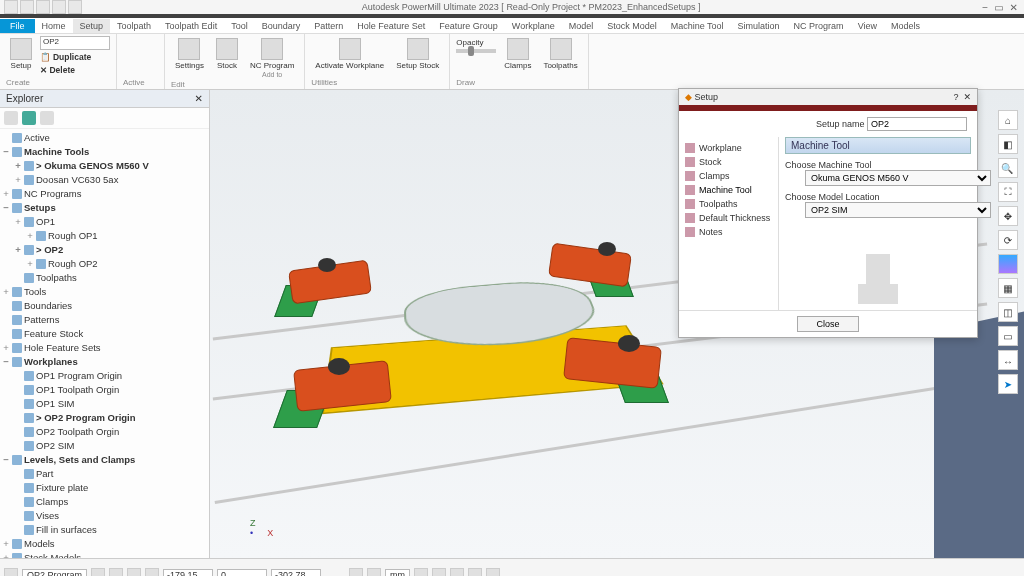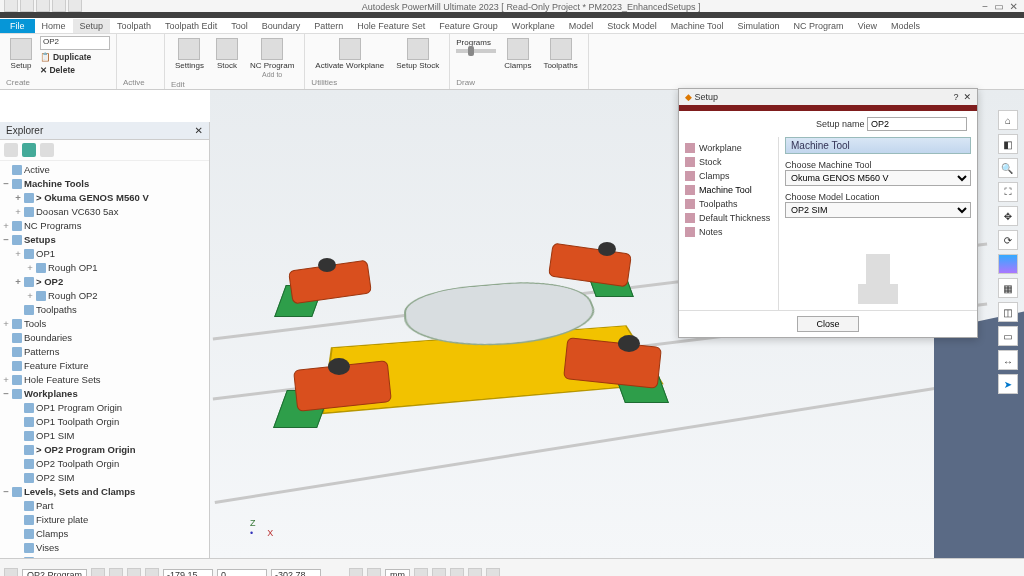--- a/index.html
+++ b/index.html
@@ -1,19 +1,19 @@
 <!DOCTYPE html>
 <html><head>
 <meta charset="utf-8">
 <style>
   * { box-sizing: border-box; margin: 0; padding: 0; font-family: "Segoe UI", Arial, sans-serif; }
   body { width: 1024px; height: 576px; overflow: hidden; background: #fff; font-size: 10px; color: #333; }
   
   
-  .titlebar { height: 18px; background: #f5f5f5; display: flex; align-items: flex-end; border-bottom: 6px solid #404040; }
+  .titlebar { height: 18px; background: #f5f5f5; display: flex; align-items: center; border-bottom: 4px solid #404040; }
   .qat { display: flex; gap: 2px; padding: 0 4px; }
   .qat-btn { width: 14px; height: 14px; background: #e8e8e8; border: 1px solid #ccc; }
   .title-text { flex: 1; text-align: center; font-size: 9px; color: #666; }
   .win-ctrls { display: flex; gap: 6px; padding: 0 6px; color: #666; }
   
   
   .menubar { height: 16px; display: flex; align-items: center; gap: 0; border-bottom: 1px solid #ddd; }
   .menubar .mi { padding: 2px 7px; font-size: 9px; color: #555; cursor: pointer; }
   .menubar .file { background: #0696d7; color: #fff; padding: 2px 10px; }
   .menubar .active { background: #e8e8e8; }
@@ -26,21 +26,21 @@
   .rib-big { display: flex; flex-direction: column; align-items: center; gap: 1px; padding: 2px 4px; cursor: pointer; }
   .rib-big .ic { width: 22px; height: 22px; background: #ddd; border: 1px solid #bbb; }
   .rib-big span { font-size: 8px; }
   .rib-small { font-size: 8.5px; padding: 1px 0; cursor: pointer; font-weight: bold; }
   .rib-select { width: 70px; height: 14px; border: 1px solid #bbb; font-size: 8px; background: #fff; padding: 0 2px; }
   
   
   .main { display: flex; height: calc(100% - 18px - 16px - 56px - 18px); }
   
   
-  .explorer { width: 210px; border-right: 1px solid #ccc; display: flex; flex-direction: column; background: #fdfdfd; margin-top: 32px; }
+  .explorer { width: 210px; border-right: 1px solid #ccc; display: flex; flex-direction: column; background: #fdfdfd; }
   .exp-title { background: #e8edf3; padding: 3px 6px; font-size: 10px; display: flex; justify-content: space-between; border-bottom: 1px solid #ccc; }
   .exp-tb { padding: 3px 4px; display: flex; gap: 4px; border-bottom: 1px solid #eee; }
   .exp-tb .ic { width: 14px; height: 14px; background: #ddd; border-radius: 2px; }
   .tree { padding: 2px 2px; overflow: auto; font-size: 9.5px; line-height: 14px; }
   .tn { display: flex; align-items: center; gap: 2px; cursor: pointer; white-space: nowrap; }
   .tn .tw { width: 8px; display: inline-block; color: #888; text-align: center; }
   .tn .ti { width: 10px; height: 10px; background: #8ab4d8; display: inline-block; border-radius: 1px; }
   .tn.bold { font-weight: bold; }
   .ind1 { padding-left: 12px; } .ind2 { padding-left: 24px; }
   
@@ -70,21 +70,21 @@
   .dlg-name { padding: 6px 10px; text-align: right; font-size: 9px; }
   .dlg-name input { width: 100px; border: 1px solid #aaa; font-size: 9px; padding: 1px 3px; }
   .dlg-body { display: flex; }
   .dlg-nav { width: 100px; border-right: 1px solid #ddd; padding: 4px 0; }
   .dlg-nav .ni { padding: 2px 6px; font-size: 9px; cursor: pointer; display: flex; align-items: center; gap: 4px; }
   .dlg-nav .ni .ic { width: 10px; height: 10px; background: #c9a; }
   .dlg-nav .ni.sel { color: #000; }
   .dlg-main { flex: 1; padding: 0 6px 6px; }
   .dlg-main .sect { background: linear-gradient(#d8e6f5,#c2d6ed); border: 1px solid #9bb; padding: 2px 5px; font-size: 10px; color: #335; }
   .dlg-main .field { margin: 6px 0; font-size: 9px; }
-  .dlg-main select { width: 100%; border: 1px solid #aaa; font-size: 9px; padding: 1px; background: #f8f8f8; }
+  .dlg-main select { width: 100%; border: 1px solid #aaa; font-size: 9px; padding: 1px; background: #f8f8f8; margin-left: 20px; }
   .dlg-preview { height: 80px; display: flex; align-items: flex-end; justify-content: center; }
   .dlg-preview .mach-ic { width: 40px; height: 50px; background: #ddd; clip-path: polygon(20% 0,80% 0,80% 60%,100% 60%,100% 100%,0 100%,0 60%,20% 60%); }
   .dlg-foot { border-top: 1px solid #ddd; padding: 5px; text-align: center; }
   .dlg-foot button { padding: 2px 18px; font-size: 9px; border: 1px solid #aaa; background: #f4f4f4; cursor: pointer; }
   
   
   .statusbar { height: 18px; border-top: 1px solid #ccc; background: #f5f5f5; display: flex; align-items: center; gap: 4px; padding: 16px 4px; font-size: 9px; }
   .statusbar .sb-sel { border: 1px solid #bbb; padding: 0 4px; background: #fff; }
   .statusbar .sb-ic { width: 14px; height: 14px; background: #e0e0e0; border: 1px solid #ccc; }
   .statusbar .sb-num { width: 50px; border: 1px solid #bbb; padding: 0 3px; background: #fff; }
@@ -174,21 +174,21 @@
       <div class="rib-big">
           <div class="ic"></div>
           <span>Setup Stock</span>
         </div>
     </div>
     <div class="lbl">Utilities</div>
   </div>
   <div class="rib-group">
     <div class="rib-row">
       <div style="display:flex;flex-direction:column;font-size:8px;gap:2px;padding-top:2px">
-        <span>Programs</span>
+        <span>Opacity</span>
         <div style="width:40px;height:4px;background:#ccc;position:relative">
             <div style="position:absolute;left:12px;top:-3px;width:6px;height:10px;background:#888;border-radius:2px"></div>
           </div>
       </div>
       <div class="rib-big">
           <div class="ic"></div>
           <span>Clamps</span>
         </div>
       <div class="rib-big">
           <div class="ic"></div>
@@ -277,21 +277,21 @@
           <span>Boundaries</span>
         </div>
         <div class="tn ind0">
           <span class="tw"></span>
           <span class="ti"></span>
           <span>Patterns</span>
         </div>
         <div class="tn ind0">
           <span class="tw"></span>
           <span class="ti"></span>
-          <span>Feature Fixture</span>
+          <span>Feature Stock</span>
         </div>
         <div class="tn ind0">
           <span class="tw">+</span>
           <span class="ti"></span>
           <span>Hole Feature Sets</span>
         </div>
         <div class="tn ind0 bold">
           <span class="tw">−</span>
           <span class="ti"></span>
           <span>Workplanes</span>

